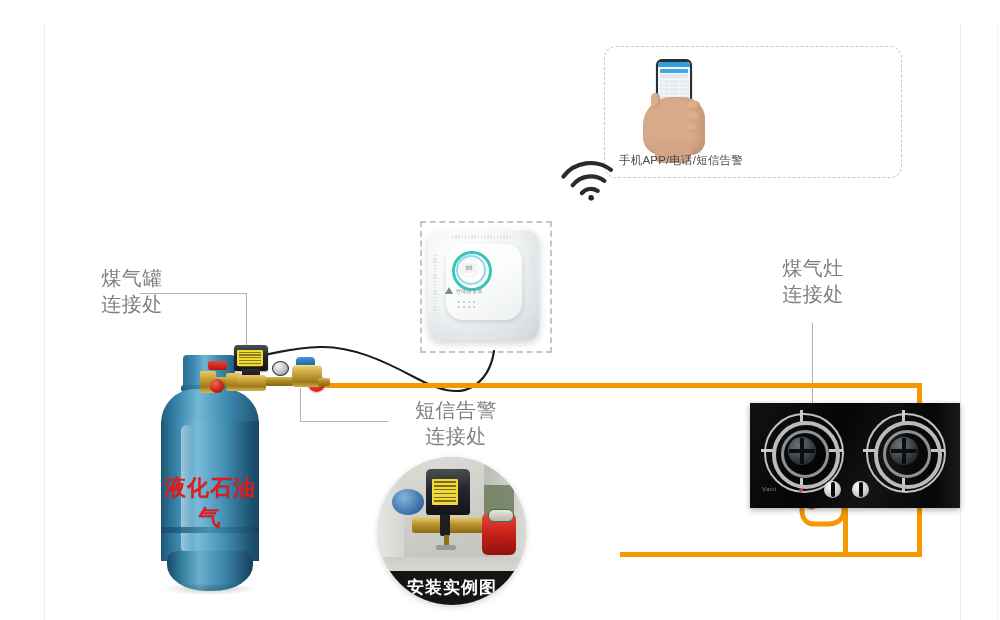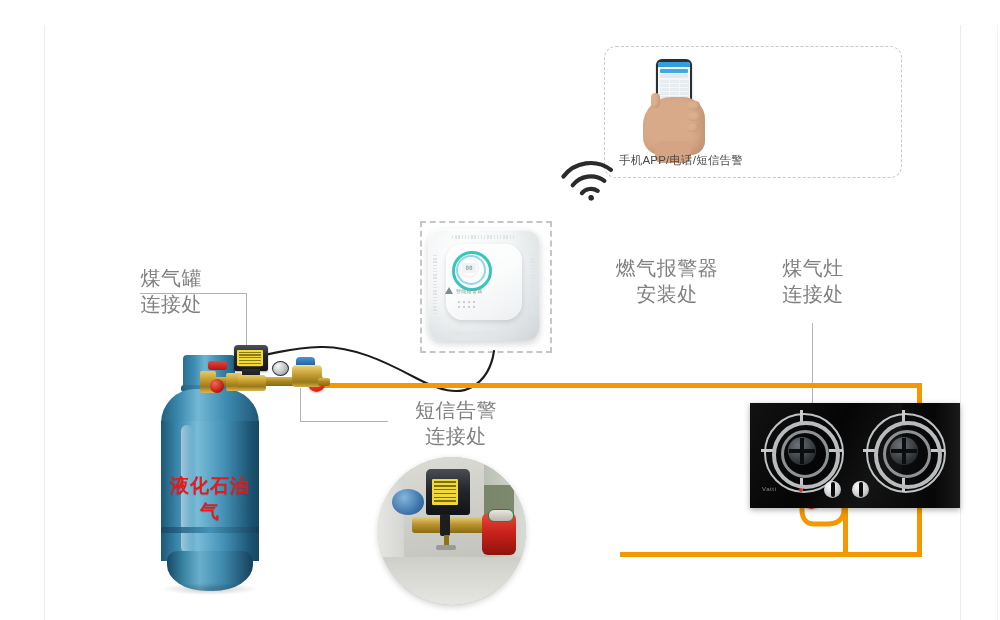--- a/index.html
+++ b/index.html
@@ -14,21 +14,21 @@
 
   
   .rail{position:absolute;top:0;width:1px;height:620px;background:#ececec;}
   .rail.left{left:44px;}
   .rail.right{left:960px;}
   .rail.right2{left:997px;background:#f4f4f4;}
 
   
   .lbl{position:absolute;color:#808080;font-size:20px;line-height:26px;
        letter-spacing:.5px;white-space:pre-line;text-align:center;}
-  .lbl.left-al{text-align:right;}
+  .lbl.left-al{text-align:center;}
 
   
   .ln{position:absolute;background:#b3b3b3;}
   .ln.h{height:1px;}
   .ln.v{width:1px;}
 
   
   #notifyPanel{
     position:absolute;left:604px;top:21px;width:296px;height:130px;
     border:1px dashed #c9c9c9;border-radius:12px;background:#fff;
@@ -126,21 +126,21 @@
     background:linear-gradient(to right,#164460,#3d8db3,#143c57);opacity:.85;}
   .cyl-foot{position:absolute;left:12px;top:196px;width:86px;height:40px;
     background:linear-gradient(to right,#174865 0%,#35819f 18%,#6aafcc 38%,#3d87ab 66%,#163f5b 100%);
     border-radius:10px 10px 40px 40px / 10px 10px 26px 26px;}
   .cyl-shadow{position:absolute;left:8px;top:228px;width:94px;height:12px;
     background:radial-gradient(ellipse,rgba(0,0,0,.22) 0%,rgba(0,0,0,0) 72%);}
   .cyl-hi{position:absolute;left:26px;top:70px;width:12px;height:128px;
     background:linear-gradient(to right,rgba(255,255,255,.50),rgba(255,255,255,0));
     border-radius:6px;}
   #cylText{position:absolute;left:7px;top:118px;width:96px;text-align:center;
-    color:#e3191c;font-size:19px;font-weight:bold;letter-spacing:1px;
+    color:#e3191c;font-size:22px;font-weight:bold;letter-spacing:1px;
     text-shadow:0 1px 0 rgba(0,0,0,.12);}
 
   
   #valveAsm{position:absolute;left:196px;top:318px;width:132px;height:62px;}
   .vp{position:absolute;}
   .brass{background:linear-gradient(to bottom,#e8c96a 0%,#c79f2f 38%,#9c7a1c 72%,#d8b754 100%);
          border-radius:2px;}
   .brass-d{background:linear-gradient(to bottom,#d9b84f,#a8851f,#8a6a13);border-radius:2px;}
   .actuator{position:absolute;left:38px;top:2px;width:34px;height:26px;
     background:linear-gradient(to bottom,#4c5156 0%,#24282c 40%,#15181b 100%);
@@ -333,22 +333,20 @@
       <i class="sp-dot" style="left:10px;top:5px;"></i>
         <i class="sp-dot" style="left:15px;top:5px;"></i>
     </div>
   </div>
 
   <div class="lbl left-al" style="left:62px;top:240px;width:140px;">煤气罐
 连接处</div>
   <div class="ln h" style="left:140px;top:268px;width:106px;"></div>
   <div class="ln v" style="left:246px;top:268px;height:78px;"></div>
 
-  <div class="lbl" style="left:594px;top:230px;width:146px;">燃气报警器
-安装处</div>
 
   <div class="lbl" style="left:762px;top:230px;width:102px;">煤气灶
 连接处</div>
   <div class="ln v" style="left:812px;top:298px;height:82px;"></div>
 
   <div class="lbl" style="left:380px;top:372px;width:152px;">短信告警
 连接处</div>
   <div class="ln v" style="left:300px;top:363px;height:34px;"></div>
   <div class="ln h" style="left:300px;top:396px;width:88px;"></div>
 
@@ -424,20 +422,21 @@
         <i></i>
         <i></i>
         <i></i>
         <i></i>
     </div>
     <div class="ph ph-nut"></div>
     <div class="ph ph-red"></div>
     <div class="ph ph-red-cap"></div>
     <div class="ph ph-stem"></div>
     <div class="ph ph-knob"></div>
+    <div id="photoCaption">安装实例图</div>
   </div>
 
   <div id="stove">
     <div class="stove-top"></div>
     <div class="stove-right"></div>
 
     <div class="burner" style="left:14px;top:10px;">
       <div class="br-arm" style="left:36px;top:-3px;width:3px;height:14px;"></div>
       <div class="br-arm" style="left:36px;top:65px;width:3px;height:14px;"></div>
       <div class="br-arm" style="left:-3px;top:36px;width:14px;height:3px;"></div>

